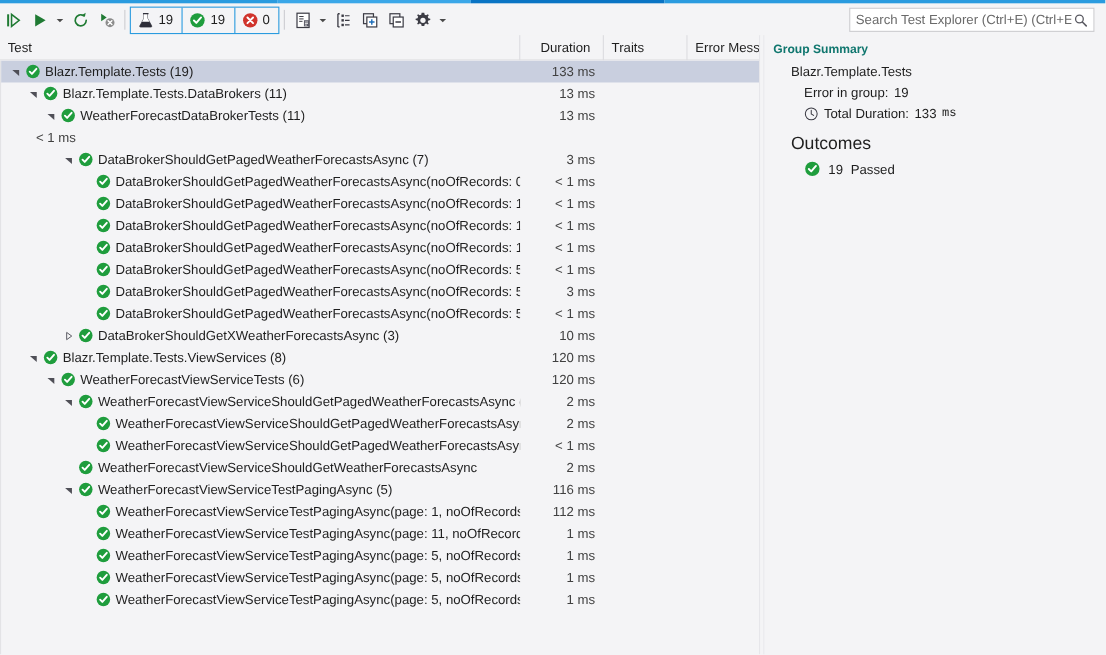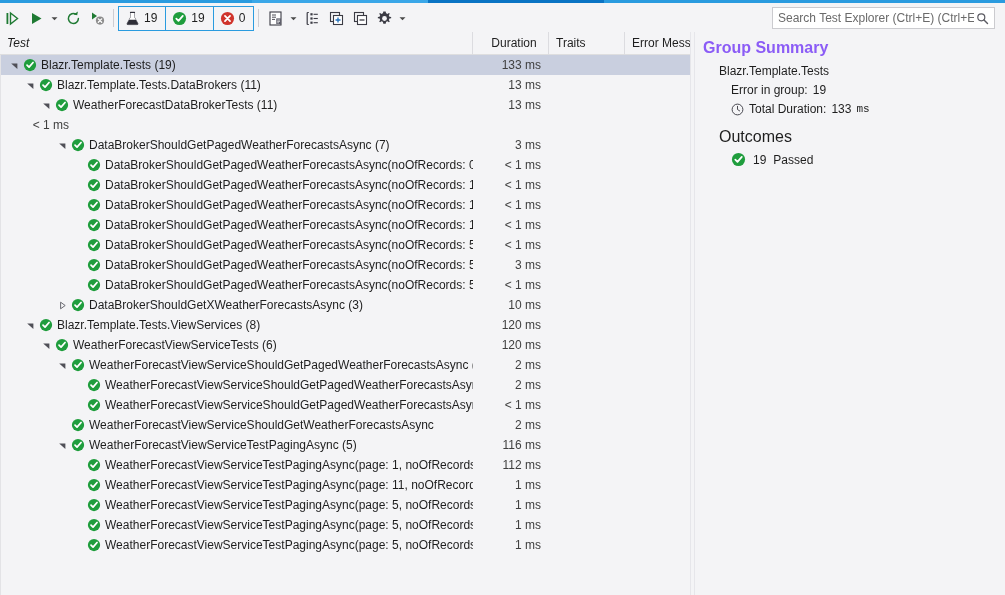--- a/index.html
+++ b/index.html
@@ -70,21 +70,21 @@
     border-bottom: 1px solid #dededf;
     display: flex; align-items: center;
   }
   .col-h {
     height: 23px; display: flex; align-items: center;
     padding-left: 7px; font-size: 12px; color: #1e1e1e;
     border-left: 1px solid #dcdce0;
     overflow: hidden; white-space: nowrap;
     flex: 0 0 auto;
   }
-  .col-h.first { border-left: none; font-style: italic; }
+  .col-h.first { border-left: none; }
 
   
   .tree {
     position: absolute; left: 0; top: 55px; width: 690px; height: 540px;
     background: #f4f4f6;
     border-left: 1px solid #e3e3e6;
     overflow: hidden;
   }
   .row {
     position: relative; height: 20px; width: 689px;
@@ -114,21 +114,21 @@
 
   
   .divider {
     position: absolute; left: 690px; top: 32px; width: 5px; height: 563px;
     background: #f4f4f6; border-left: 1px solid #e6e6ea; border-right: 1px solid #e6e6ea;
   }
   .summary {
     position: absolute; left: 695px; top: 32px; width: 310px; height: 563px;
     background: #f4f4f6; padding: 4px 0 0 8px;
   }
-  .sum-title { font-size: 16px; font-weight: bold; color: #8b5cf6; margin: 3px 0 7px 0; }
+  .sum-title { font-size: 11px; font-weight: bold; color: #0f766e; margin: 3px 0 7px 0; }
   .sum-group { font-size: 12px; color: #1e1e1e; margin-left: 16px; margin-bottom: 5px; }
   .sum-line {
     font-size: 12px; color: #1e1e1e; margin-left: 28px; margin-bottom: 5px;
     display: flex; align-items: center; gap: 5px;
   }
   .sum-head2 { font-size: 16px; color: #1e1e1e; margin-left: 16px; margin-top: 12px; margin-bottom: 6px; }
   .sum-outcome {
     font-size: 12px; color: #1e1e1e; margin-left: 28px;
     display: flex; align-items: center; gap: 7px;
   }

